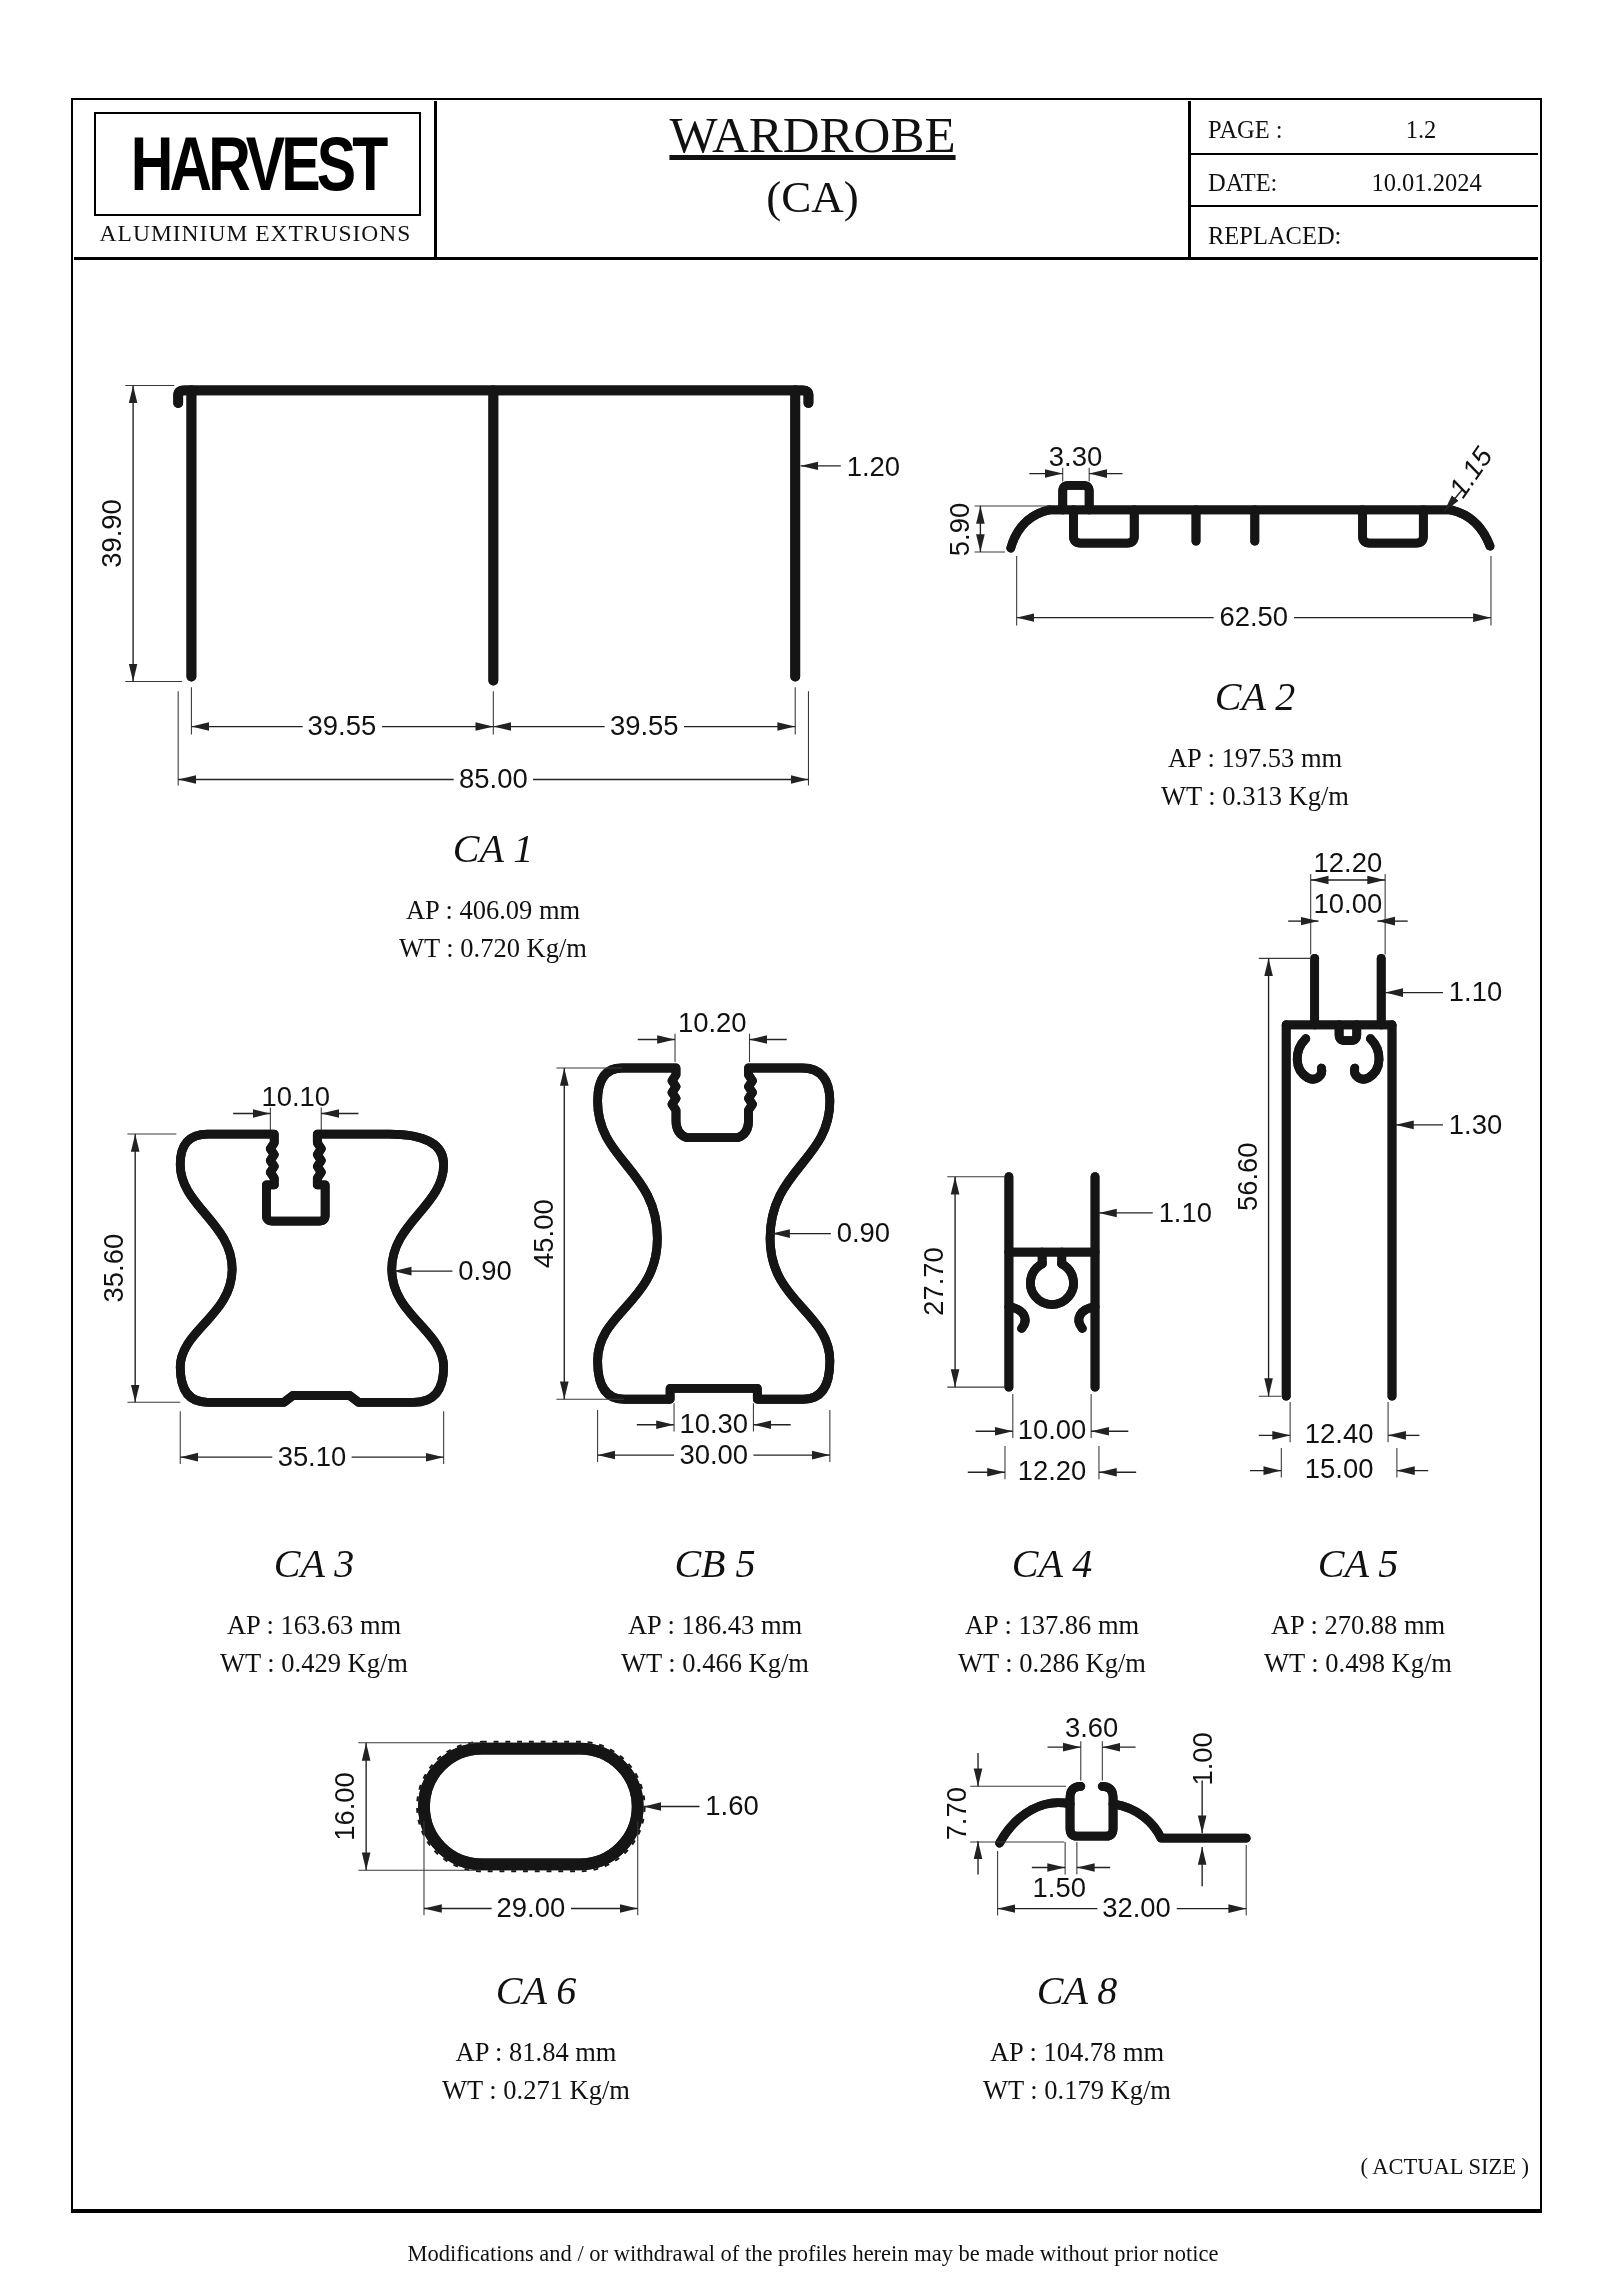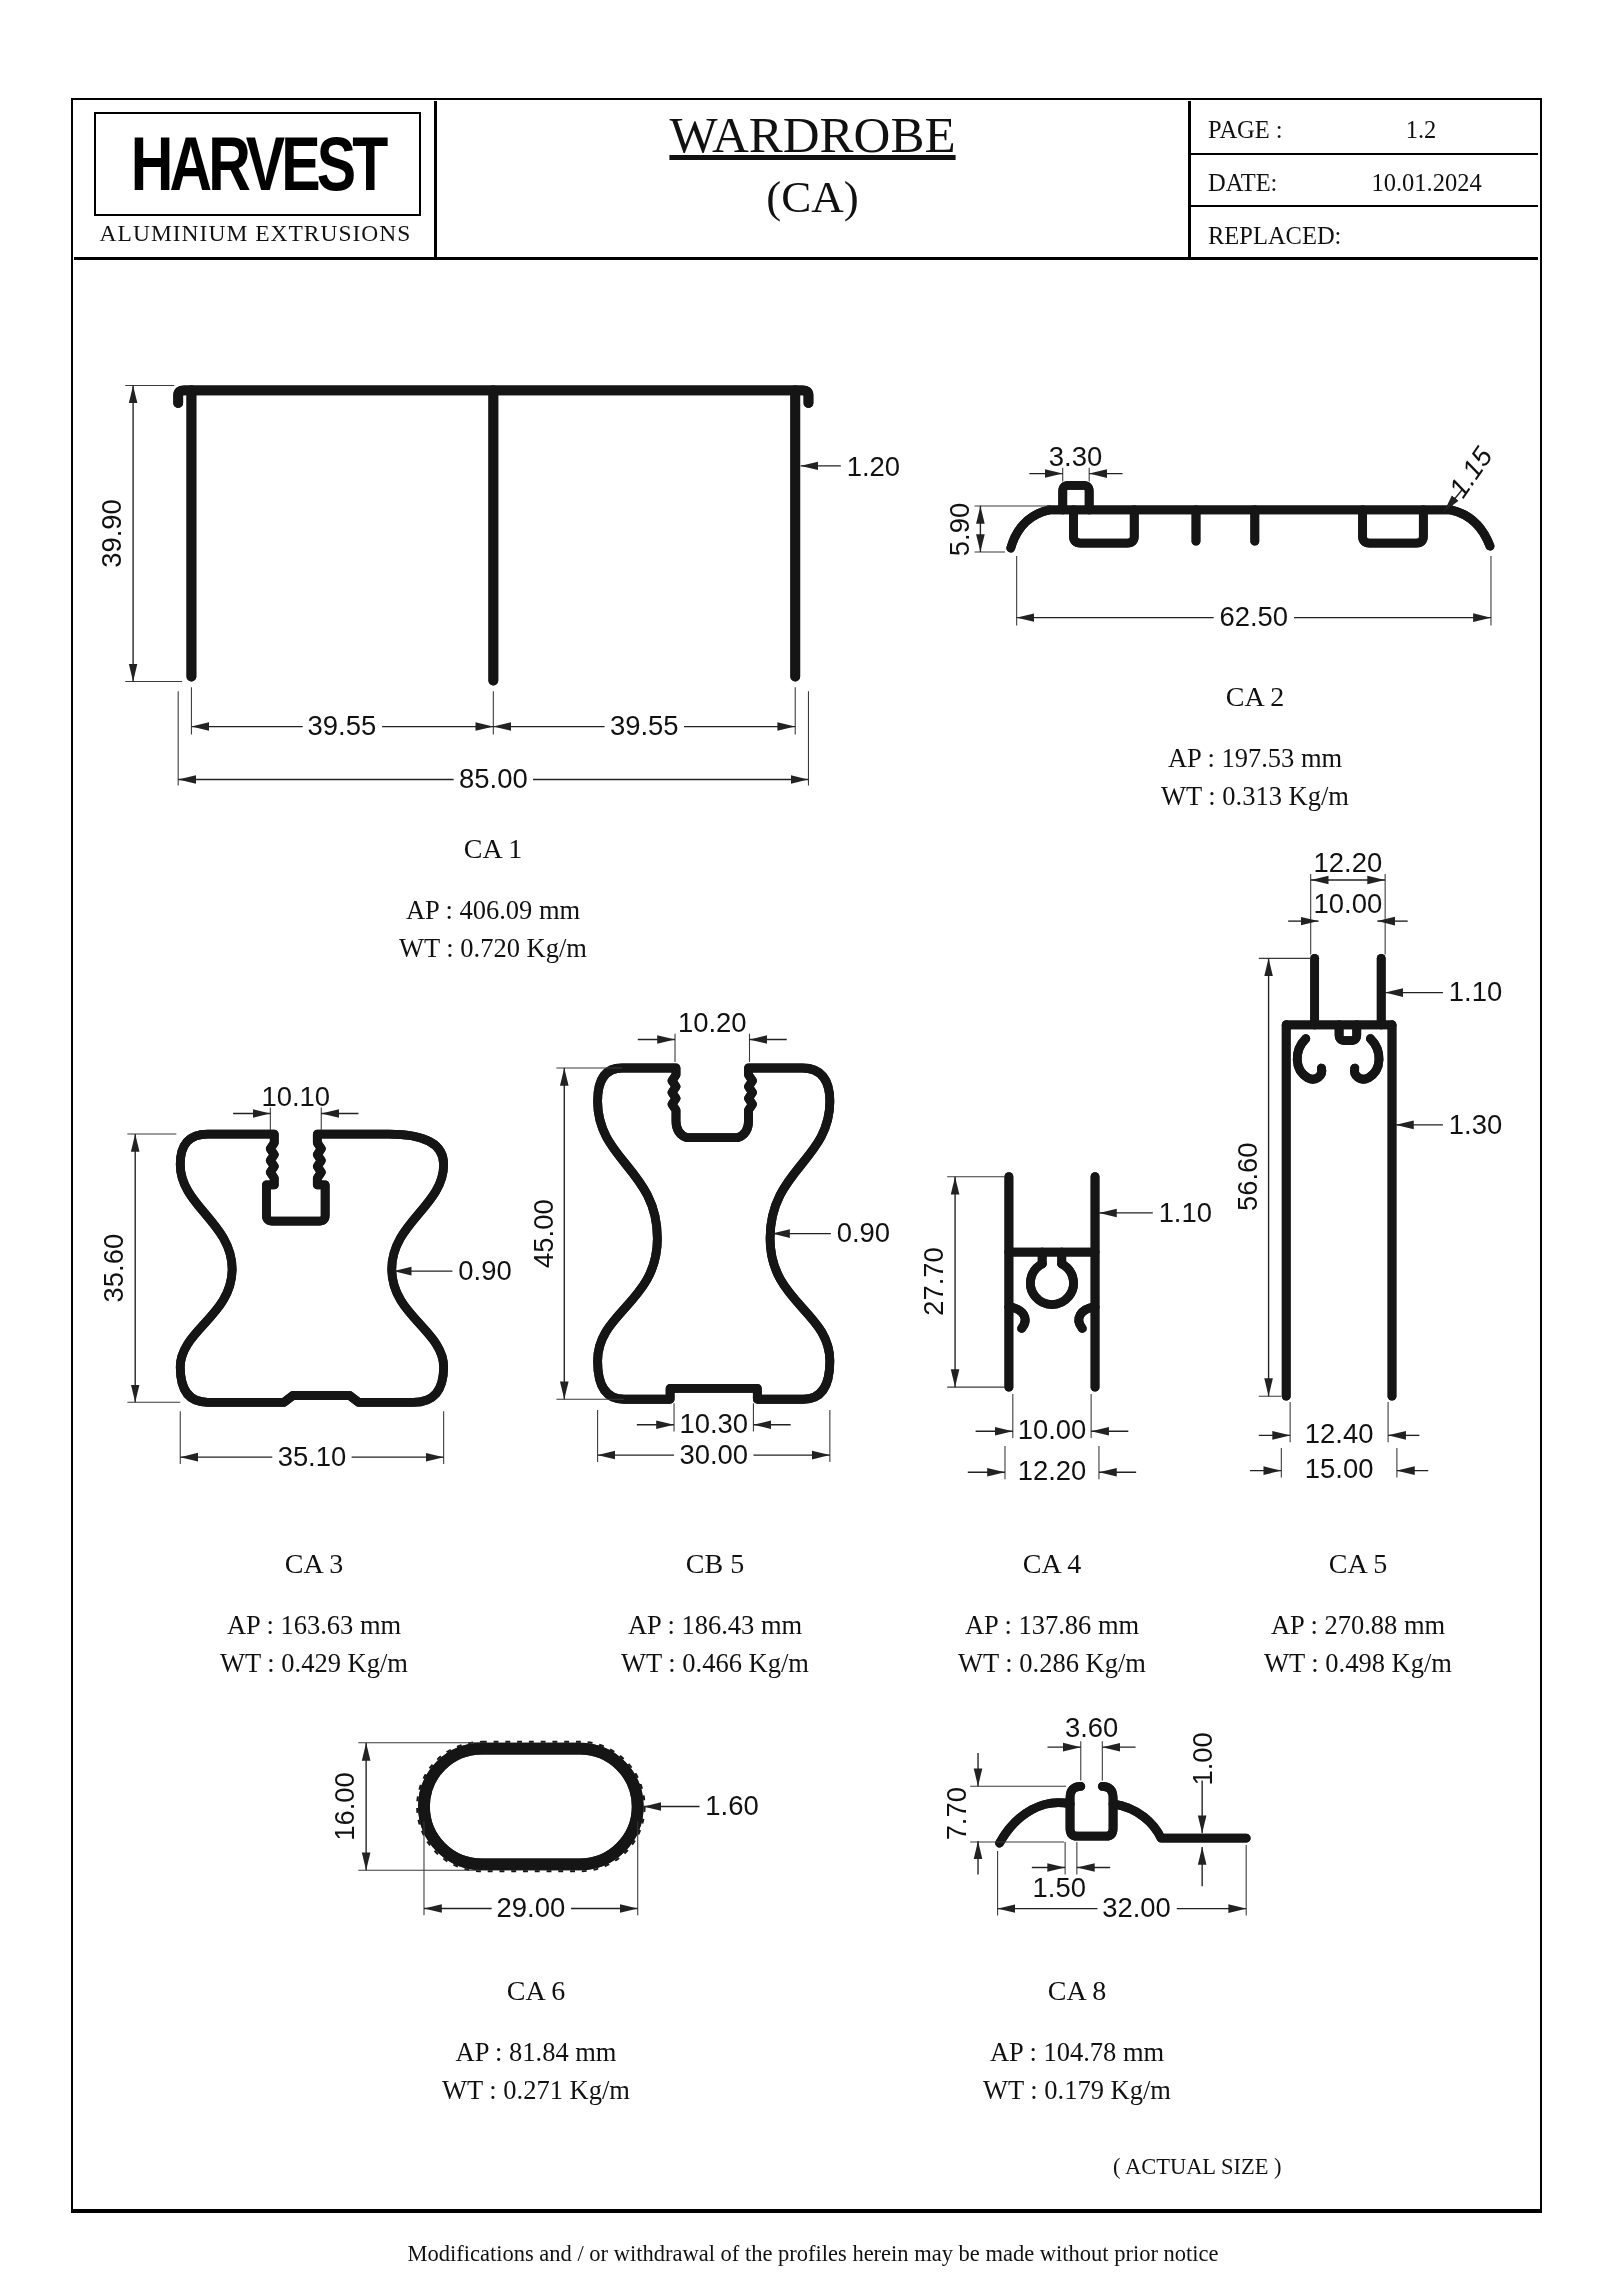--- a/index.html
+++ b/index.html
@@ -10,21 +10,21 @@
   .vline,.hline{background:#000;}
   
   .logobox{left:94px;top:112px;width:323px;height:100px;border:2.9px solid #000;display:flex;align-items:center;justify-content:center;overflow:hidden;}
   .logotext{font-family:"Liberation Sans",sans-serif;font-weight:bold;font-size:59px;letter-spacing:-3.9px;transform:scaleY(1.30);color:#000;}
   .logosub{left:82px;top:220px;width:347px;text-align:center;font-size:23.5px;letter-spacing:1px;}
   .maintitle{left:437px;top:106px;width:751px;text-align:center;font-size:51px;text-decoration:underline;}
   .maintitle2{left:437px;top:171px;width:751px;text-align:center;font-size:45px;font-family:Liberation Serif, serif;}
   .inflabel{font-size:24.5px;}
   
   .plabel{width:294px;text-align:center;}
-  .pname{font-size:28px;line-height:45px;margin-bottom:19.6px;}
+  .pname{font-size:40px;line-height:45px;margin-bottom:19.6px;font-style:italic;}
   .pap,.pwt{font-size:26.5px;line-height:38px;}
   
   svg{overflow:visible;}
   .art-b path{stroke:#151515;fill:none;stroke-linecap:round;stroke-linejoin:round;}
   .art-w use{stroke:#ffffff;fill:none;stroke-linecap:round;stroke-linejoin:round;}
   .w9 .art-b path{stroke-width:9px;} .w9 .art-w use{stroke-width:4.8px;}
   .w10 .art-b path{stroke-width:10px;} .w10 .art-w use{stroke-width:5.4px;}
   .w12 .art-b path{stroke-width:12px;} .w12 .art-w use{stroke-width:6.6px;}
   .dim{stroke:#222;stroke-width:1.4;fill:none;}
   .ext{stroke:#3a3a3a;stroke-width:1.1;fill:none;}
@@ -344,15 +344,15 @@
     <rect class="halo" x="180" y="189" width="81" height="30"></rect>
     <text class="dtxt" text-anchor="middle" x="220" y="214">32.00</text>
   </g>
 </svg>
 <div class="abs plabel" style="left:930px;top:1968px">
   <div class="pname">CA 8</div>
   <div class="pap">AP : 104.78 mm</div>
   <div class="pwt">WT : 0.179 Kg/m</div>
 </div>
 
-<div class="abs actual" style="left:1113px;top:2154px;width:372px;">( ACTUAL SIZE )</div>
+<div class="abs actual" style="left:1157px;top:2154px;width:372px;text-align:right">( ACTUAL SIZE )</div>
 <div class="abs footer-note" style="left:372px;top:2241px;width:882px;text-align:center">Modifications and / or withdrawal of the profiles herein may be made without prior notice</div>
 
 
 </body></html>

